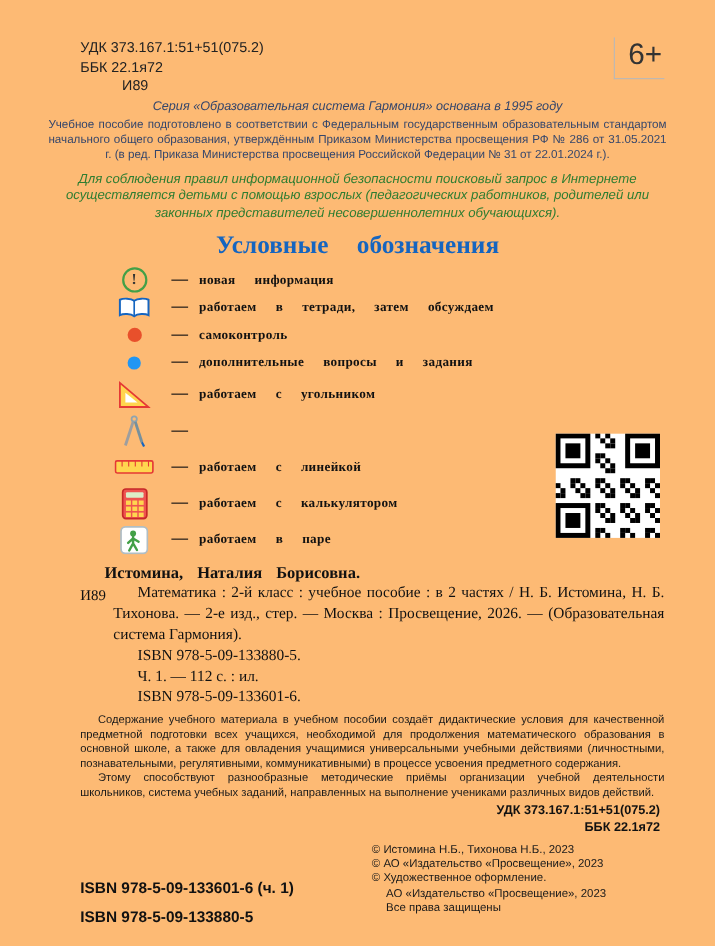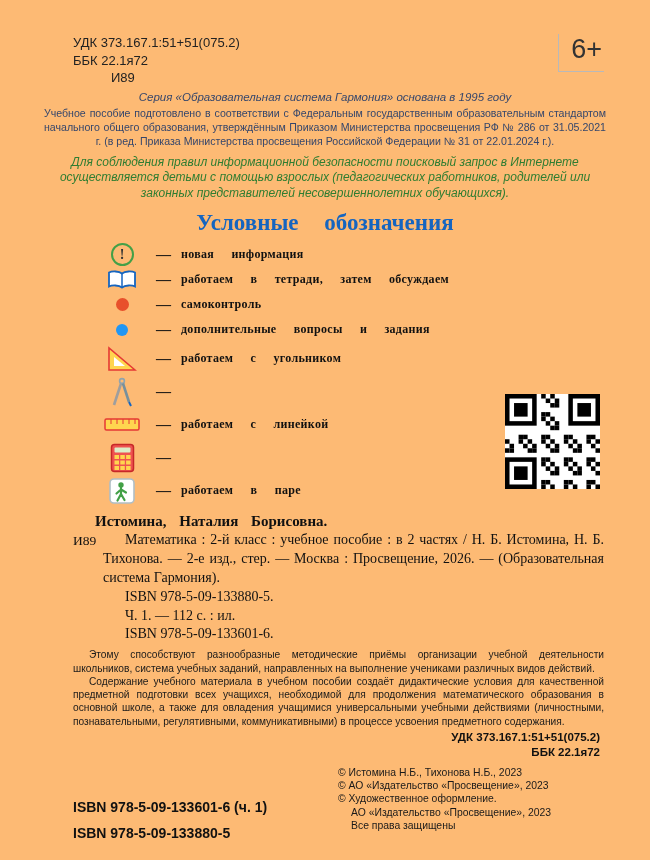--- a/index.html
+++ b/index.html
@@ -166,20 +166,21 @@
           <rect x="16.1" y="12" width="4.5" height="4" fill="#ffd54f"></rect>
           <rect x="4.5" y="17.5" width="4.5" height="4" fill="#ffd54f"></rect>
           <rect x="10.3" y="17.5" width="4.5" height="4" fill="#ffd54f"></rect>
           <rect x="16.1" y="17.5" width="4.5" height="4" fill="#ffd54f"></rect>
           <rect x="4.5" y="23" width="4.5" height="4" fill="#ffd54f"></rect>
           <rect x="10.3" y="23" width="4.5" height="4" fill="#ffd54f"></rect>
           <rect x="16.1" y="23" width="4.5" height="4" fill="#ffd54f"></rect>
         </svg>
       </span>
       <span class="dash">—</span>
+      <span class="llabel">работаем с калькулятором</span>
     </div>
 
     <div class="lrow tall">
       <span class="licon">
         <svg width="26" height="26" viewBox="0 0 26 26">
           <rect x="1" y="1" width="24" height="24" rx="4" fill="#fff" stroke="#b0bec5" stroke-width="1.6"></rect>
           <circle cx="12" cy="7" r="2.7" fill="#43a047"></circle>
           <path d="M12 9.5 L12 16 M12 11.5 L17 14.5 M12 11.5 L7.5 15.5 M12 16 L8.5 22.5 M12 16 L15.5 22" stroke="#43a047" stroke-width="2.2" fill="none" stroke-linecap="round"></path>
         </svg>
       </span>
@@ -290,22 +291,22 @@
     <div class="entry-code">И89</div>
     <div class="entry-body">
       <p class="p1">Математика : 2-й класс : учебное пособие : в 2 частях / Н. Б. Истомина, Н. Б. Тихонова. — 2-е изд., стер. — Москва : Просвещение, 2026. — (Образовательная система Гармония).</p>
       <div class="entry-line">ISBN 978-5-09-133880-5.</div>
       <div class="entry-line">Ч. 1. — 112 с. : ил.</div>
       <div class="entry-line">ISBN 978-5-09-133601-6.</div>
     </div>
   </div>
 
   <div class="annotation">
+    <p>Содержание учебного материала в учебном пособии создаёт дидактические условия для качественной предметной подготовки всех учащихся, необходимой для продолжения математического образования в основной школе, а также для овладения учащимися универсальными учебными действиями (личностными, познавательными, регулятивными, коммуникативными) в процессе усвоения предметного содержания.</p>
     <p>Этому способствуют разнообразные методические приёмы организации учебной деятельности школьников, система учебных заданий, направленных на выполнение учениками различных видов действий.</p>
-    <p>Содержание учебного материала в учебном пособии создаёт дидактические условия для качественной предметной подготовки всех учащихся, необходимой для продолжения математического образования в основной школе, а также для овладения учащимися универсальными учебными действиями (личностными, познавательными, регулятивными, коммуникативными) в процессе усвоения предметного содержания.</p>
   </div>
 
   <div class="udk-right">
     <div>УДК 373.167.1:51+51(075.2)</div>
     <div>ББК 22.1я72</div>
   </div>
 
   <div class="footer">
     <div class="isbns">
       <div>ISBN 978-5-09-133601-6 (ч. 1)</div>

